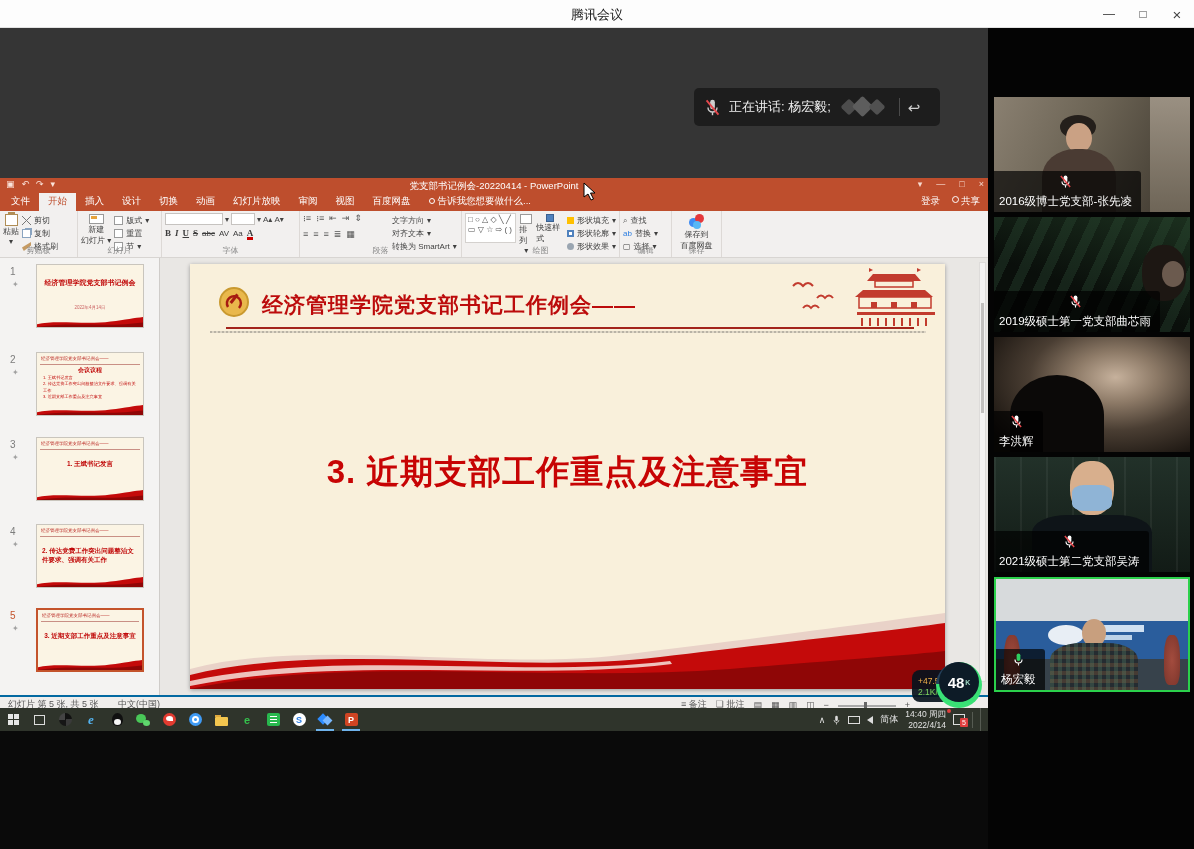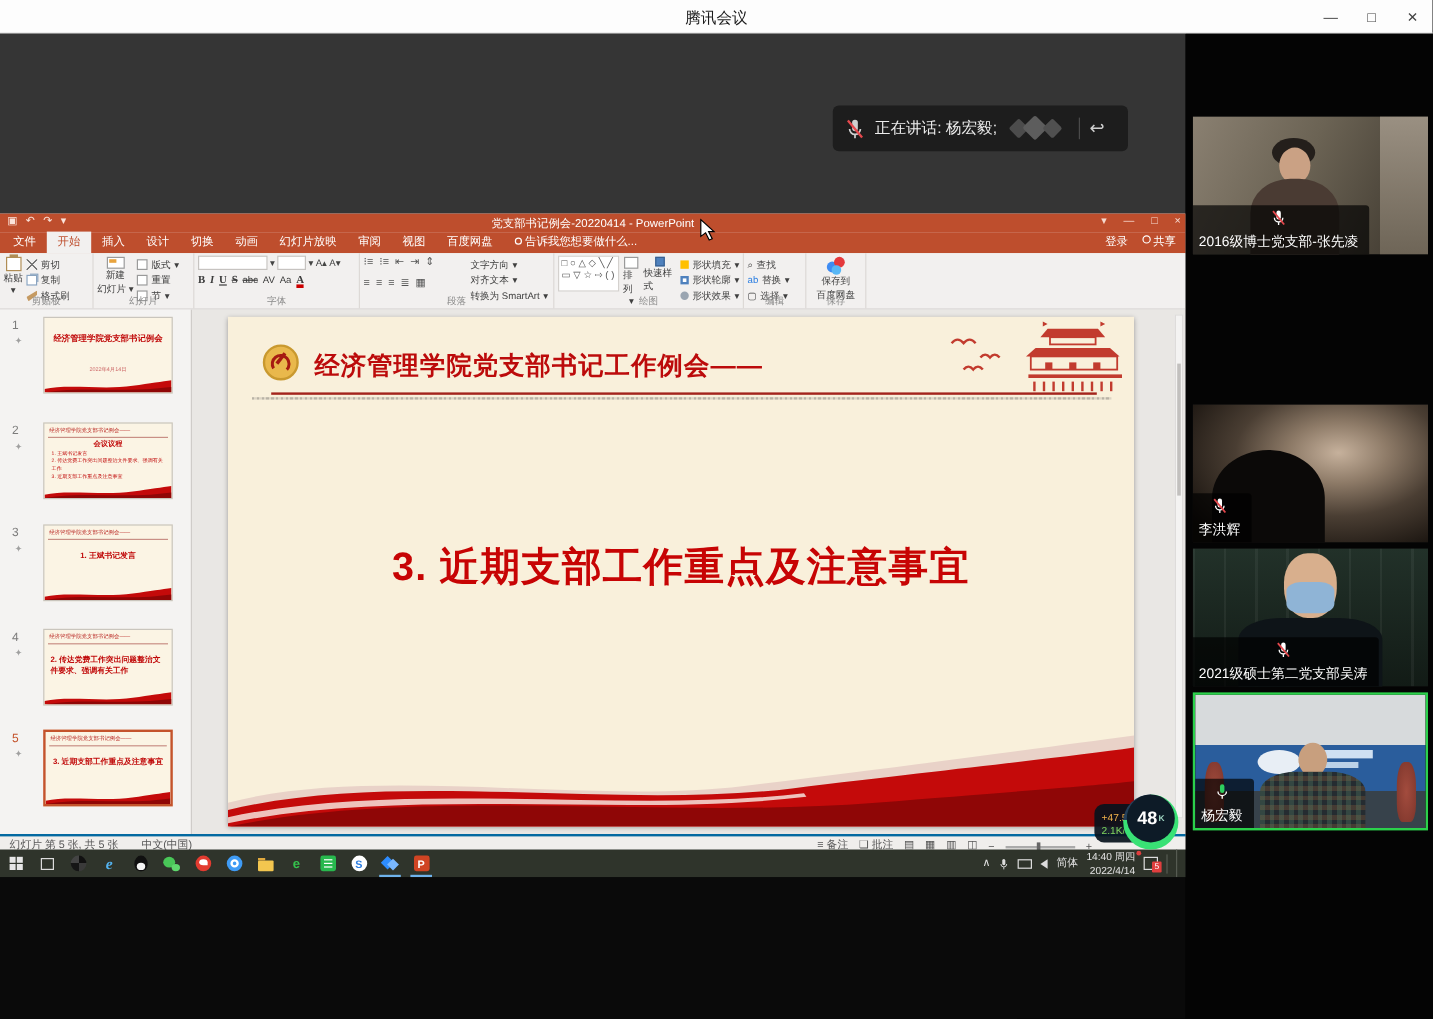--- a/index.html
+++ b/index.html
@@ -682,20 +682,36 @@
         <svg class="msvg" viewBox="0 0 14 16">
             <rect x="5" y="1.5" width="4" height="8" rx="2" fill="#fff"></rect>
             <path d="M3.2 8a3.8 3.8 0 0 0 7.6 0" fill="none" stroke="#fff" stroke-width="1.2"></path>
             <line x1="7" y1="12" x2="7" y2="14.5" stroke="#fff" stroke-width="1.2"></line>
             <line x1="2" y1="2" x2="12" y2="14" stroke="#e5484d" stroke-width="1.6"></line>
           </svg>
         <span>2016级博士党支部-张先凌</span>
       </div>
     </div>
 
+    <div class="tile" style="top:189px;">
+      <div class="vid v2">
+        <span class="d" style="left:0;top:0;width:196px;height:115px;background:linear-gradient(200deg,rgba(45,80,50,.5),transparent 60%);"></span>
+        <span class="d" style="left:148px;top:28px;width:44px;height:56px;background:#1d1713;border-radius:45%;"></span>
+        <span class="d" style="left:168px;top:44px;width:22px;height:26px;background:#6b5a4e;border-radius:50%;"></span>
+      </div>
+      <div class="plate">
+        <svg class="msvg" viewBox="0 0 14 16">
+            <rect x="5" y="1.5" width="4" height="8" rx="2" fill="#fff"></rect>
+            <path d="M3.2 8a3.8 3.8 0 0 0 7.6 0" fill="none" stroke="#fff" stroke-width="1.2"></path>
+            <line x1="7" y1="12" x2="7" y2="14.5" stroke="#fff" stroke-width="1.2"></line>
+            <line x1="2" y1="2" x2="12" y2="14" stroke="#e5484d" stroke-width="1.6"></line>
+          </svg>
+        <span>2019级硕士第一党支部曲芯雨</span>
+      </div>
+    </div>
 
     <div class="tile" style="top:309px;">
       <div class="vid v3">
         <span class="d" style="left:16px;top:38px;width:94px;height:80px;background:#0b0908;border-radius:50% 50% 0 0;"></span>
       </div>
       <div class="plate">
         <svg class="msvg" viewBox="0 0 14 16">
             <rect x="5" y="1.5" width="4" height="8" rx="2" fill="#fff"></rect>
             <path d="M3.2 8a3.8 3.8 0 0 0 7.6 0" fill="none" stroke="#fff" stroke-width="1.2"></path>
             <line x1="7" y1="12" x2="7" y2="14.5" stroke="#fff" stroke-width="1.2"></line>

